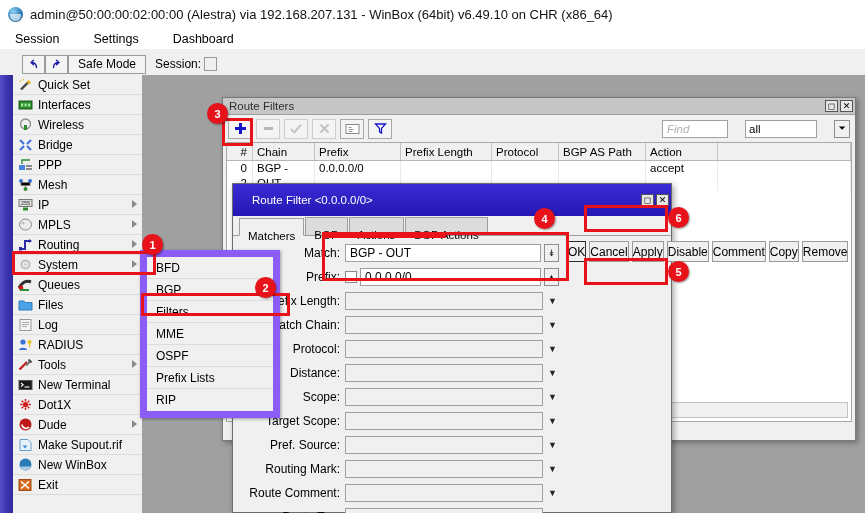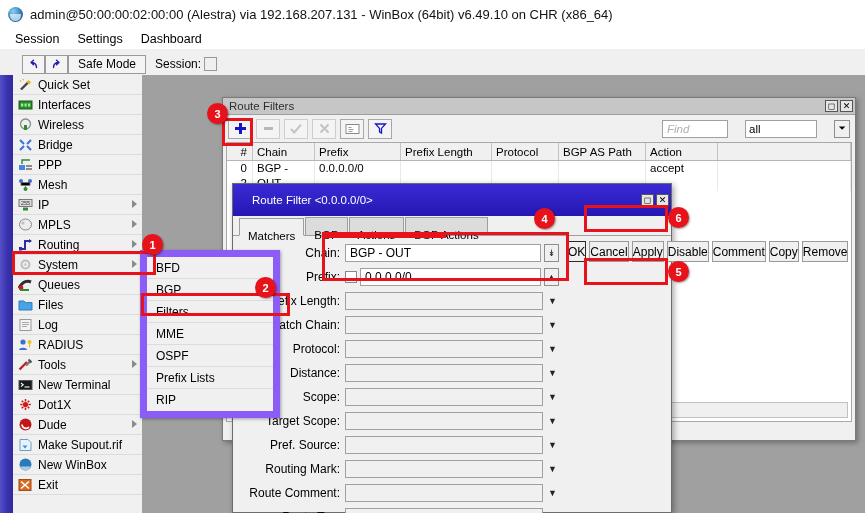--- a/index.html
+++ b/index.html
@@ -33,21 +33,21 @@
   }
   .tb-icon:after{
     content:""; position:absolute; left:2px; top:7px; width:11px; height:7px;
     border-radius:0 0 8px 8px; background:rgba(255,255,255,.65);
   }
   .tb-title { font-size:13px; color:#111; white-space:nowrap; }
 
   
   .menubar {
     height:21px; background:#ffffff; display:flex; align-items:center;
-    padding-left:6px; gap:0px; font-size:12.5px;
+    padding-left:6px; gap:16px; font-size:12.5px;
   }
   .menubar .mi { padding:2px 9px; cursor:default; }
 
   
   .toolbar {
     height:31px; background:#f0f0f0; display:flex; align-items:center;
     padding:0 22px; 
     border-bottom:1px solid #d0d0d0;
   }
   .tbtn {
@@ -564,21 +564,21 @@
     <div class="dlg-tabs" id="dlg-tabs">
         <div class="dtab active">Matchers</div>
         <div class="dtab">BGP</div>
         <div class="dtab">Actions</div>
         <div class="dtab">BGP Actions</div>
       </div>
 
     <div class="dlg-body">
       <div class="form" id="dlg-form">
           <div class="frow">
-            <div class="flabel">Chain:</div>
+            <div class="flabel">Match:</div>
             <div class="fctl">
               <div class="finput filled">BGP - OUT</div>
               <span class="arr boxed">↡</span>
             </div>
           </div>
           <div class="frow">
             <div class="flabel">Prefix:</div>
             <div class="fctl">
               <span class="chk"></span>
               <div class="finput filled">0.0.0.0/0</div>

